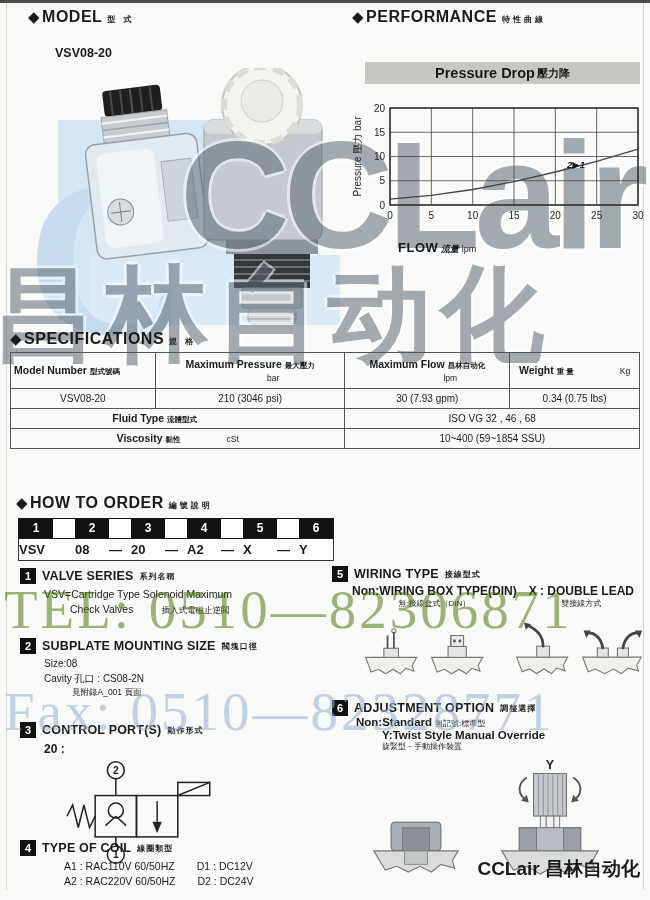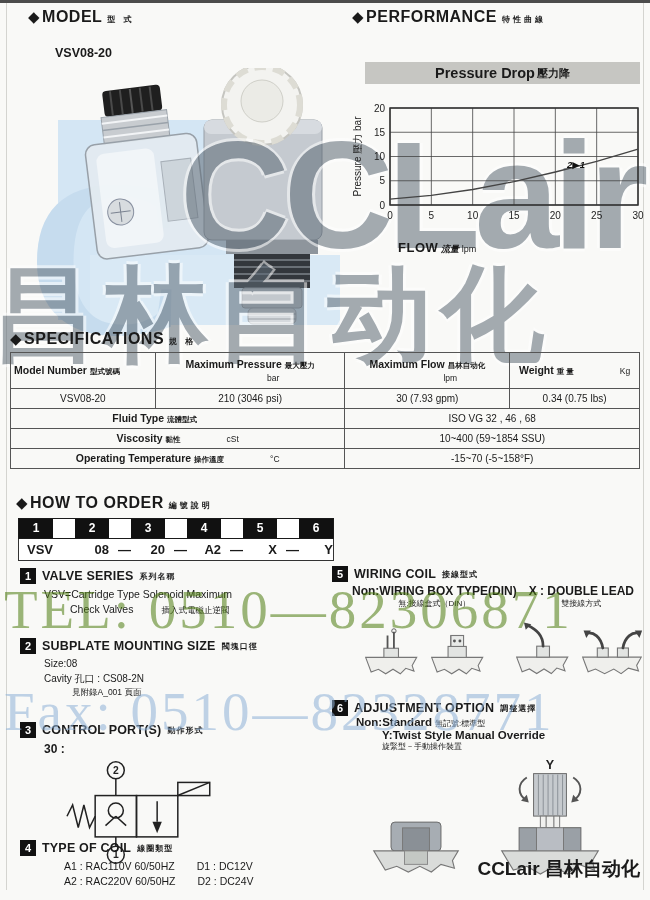--- a/index.html
+++ b/index.html
@@ -55,21 +55,21 @@
   .spec-table .unit{font-size:8.5px;font-weight:normal;margin-left:2px;padding-left:44px;}
   .spec-table td b{font-size:10.5px;}
 
   
   .order-wrap{position:absolute;left:18px;top:518px;z-index:4;}
   .order-row{display:grid;grid-template-columns:34px 22px 34px 22px 34px 22px 34px 22px 34px 22px 34px;}
   .order-row.boxes{border:1px solid #1a1a1a;background:#fff;}
   .order-row.boxes span{height:19px;line-height:19px;text-align:center;}
   .order-row.boxes .num{background:#111;color:#fff;font-weight:bold;font-size:12px;}
   .order-row.codes{border:1px solid #333;border-top:none;background:#fff;}
-  .order-row.codes span{height:21px;line-height:21px;text-align:right;font-weight:bold;font-size:13px;}
+  .order-row.codes span{height:21px;line-height:21px;text-align:left;font-weight:bold;font-size:13px;}
 
   
   .col-sec{position:absolute;z-index:4;}
   .sec-title{display:flex;align-items:center;gap:6px;}
   .numbox{width:16px;height:16px;background:#111;color:#fff;font-weight:bold;font-size:11px;
           display:inline-flex;align-items:center;justify-content:center;flex:0 0 auto;}
   .sec-title .t{font-weight:bold;font-size:12.5px;letter-spacing:.2px;white-space:nowrap;}
   .sec-title .cn{font-size:8px;font-weight:bold;letter-spacing:1px;}
   .sec-body{margin:3px 0 0 24px;font-size:10.5px;line-height:1.45;}
   .sec-body .cn{font-size:8.5px;padding-left:28px;}
@@ -218,24 +218,20 @@
       <td>0.34 (0.75 lbs)</td>
     </tr>
     <tr>
       <td colspan="2"><b>Fluid Type</b><span class="cn">流體型式</span><span class="unit"></span></td>
       <td colspan="2">ISO VG 32 , 46 , 68</td>
     </tr>
     <tr>
       <td colspan="2"><b>Viscosity</b><span class="cn">黏性</span><span class="unit">cSt</span></td>
       <td colspan="2">10~400 (59~1854 SSU)</td>
     </tr>
-    <tr>
-      <td colspan="2"><b>Operating Temperature</b><span class="cn">操作溫度</span><span class="unit">°C</span></td>
-      <td colspan="2">-15~70 (-5~158°F)</td>
-    </tr>
   </tbody>
     </table>
 
   <div class="sec-head" style="left:16px;top:494px;">
     <span class="dia">◆</span><b>HOW TO  ORDER</b><span class="cn">編號說明</span>
   </div>
   <div class="order-wrap">
     <div class="order-row boxes">
       <span class="num">1</span>
         <span></span>
@@ -289,21 +285,21 @@
     </div>
   </div>
 
   <div class="col-sec" style="left:20px;top:722px;width:305px;">
     <div class="sec-title">
       <span class="numbox">3</span>
       <span class="t">CONTROL PORT(S)</span>
       <span class="cn">動作形式</span>
     </div>
     <div class="sec-body">
-      <div style="font-weight:bold;font-size:12px;">30 :</div>
+      <div style="font-weight:bold;font-size:12px;">20 :</div>
       <svg width="180" height="108" viewBox="0 0 180 115" style="margin-left:10px;">
         <g fill="none" stroke="#222" stroke-width="1.6">
           <circle cx="60" cy="13" r="9"></circle>
           <line x1="60" y1="22" x2="60" y2="40"></line>
           <rect x="38" y="40" width="44" height="44"></rect>
           <rect x="82" y="40" width="44" height="44"></rect>
           <circle cx="60" cy="56" r="8"></circle>
           <path d="M49,72 L60,62 M71,72 L60,62"></path>
           <line x1="104" y1="46" x2="104" y2="68"></line>
           <path d="M8,62 L14,50 L20,74 L26,50 L32,74 L38,62"></path>
@@ -333,21 +329,21 @@
       <div class="coil-line">
         <span>A2 : RAC220V  60/50HZ</span>
           <span>D2 : DC24V</span>
       </div>
     </div>
   </div>
 
   <div class="col-sec" style="left:332px;top:566px;width:313px;">
     <div class="sec-title">
       <span class="numbox">5</span>
-      <span class="t">WIRING COIL</span>
+      <span class="t">WIRING TYPE</span>
       <span class="cn">接線型式</span>
     </div>
     <div class="wiring-opts">
       <div class="opt">
         <div class="optlabel">Non:WIRING BOX TYPE(DIN)</div>
         <div class="optcn">無:接線盒式（DIN）</div>
       </div>
       <div class="opt">
         <div class="optlabel">X : DOUBLE LEAD</div>
         <div class="optcn">雙接線方式</div>

